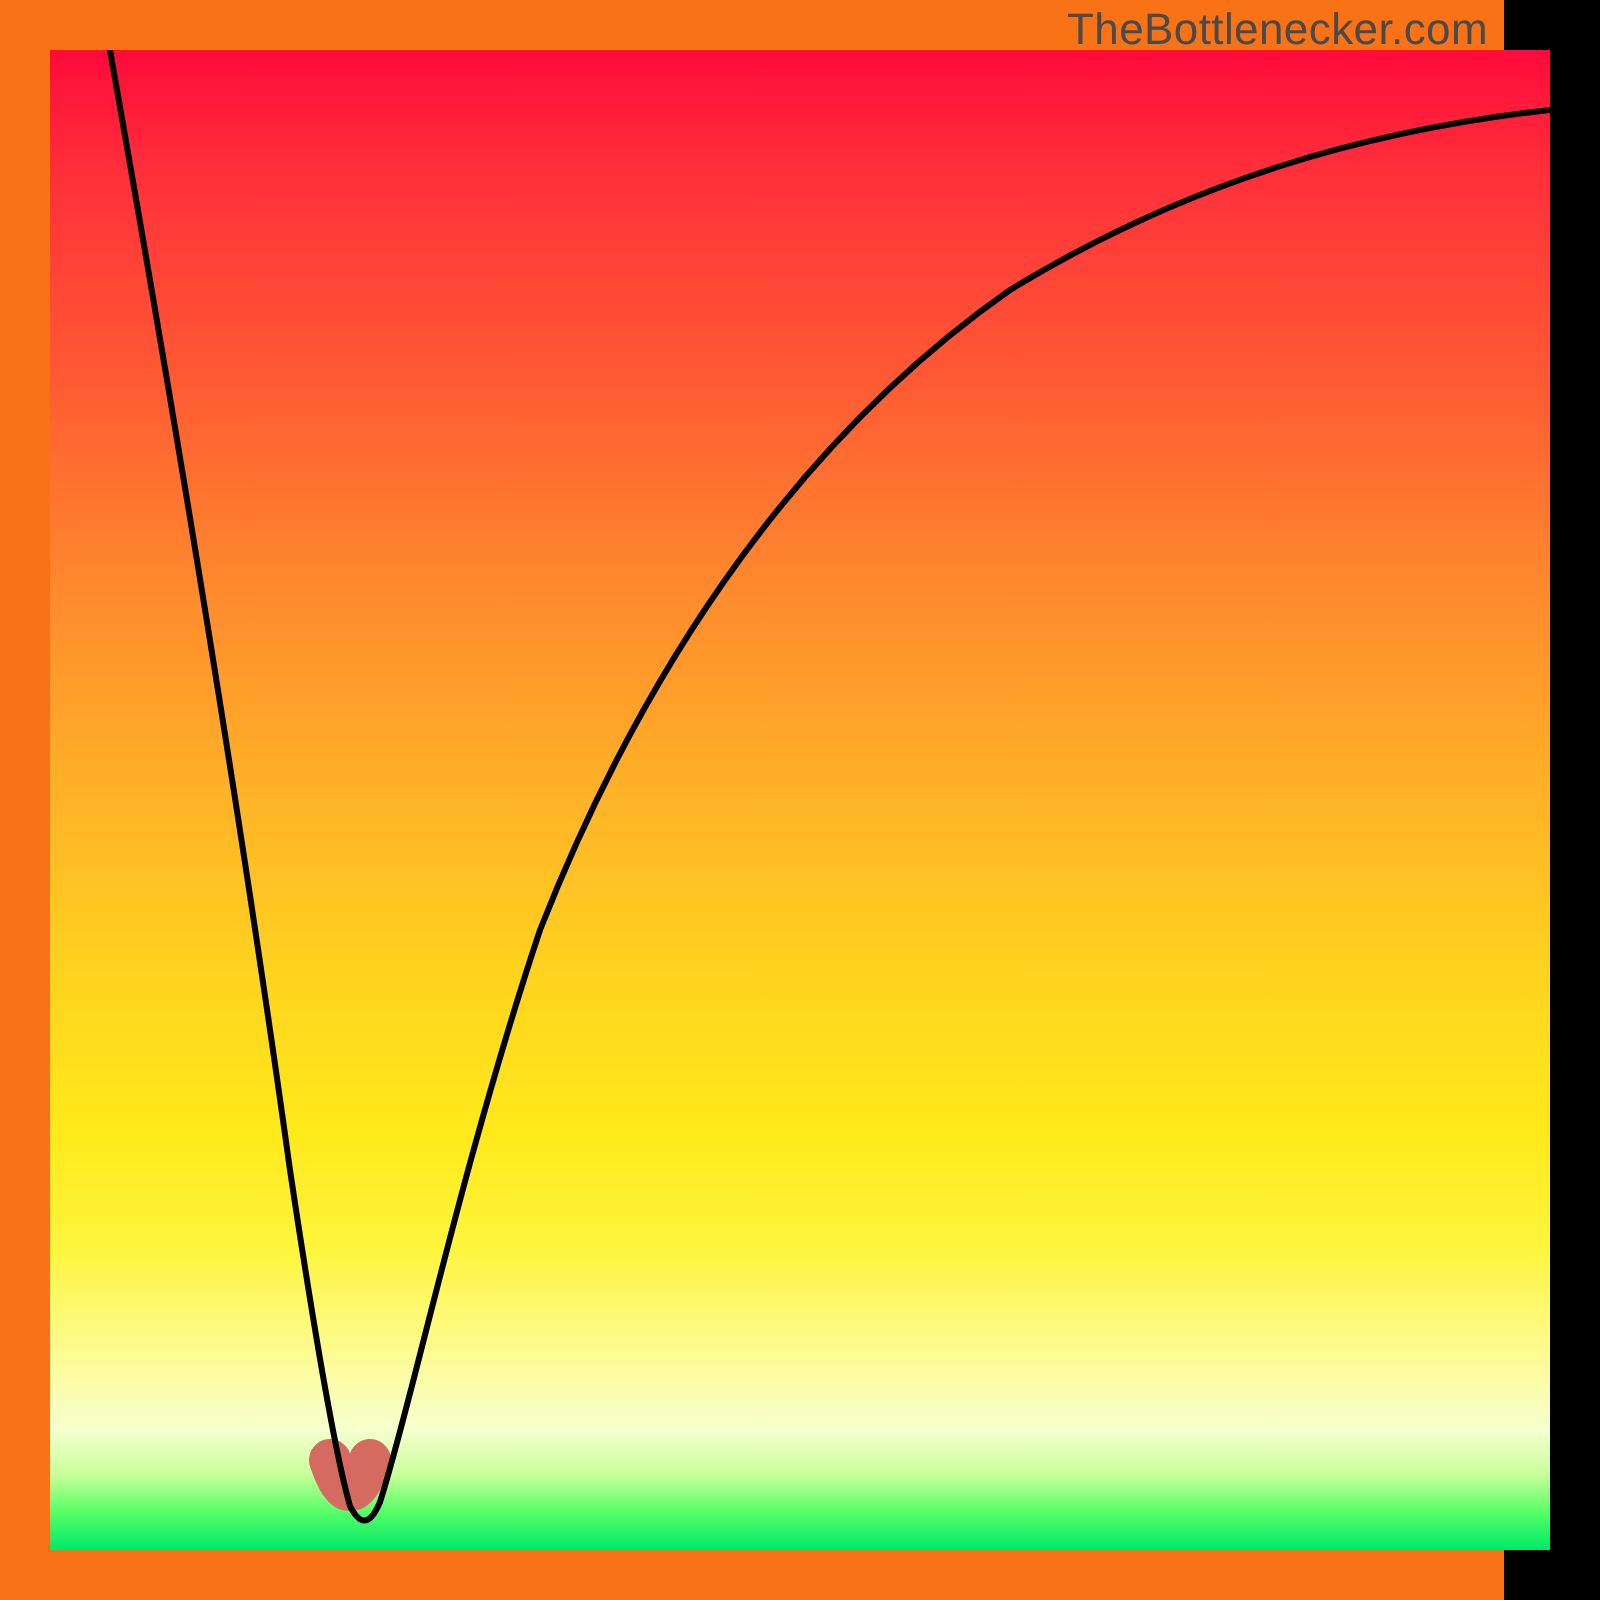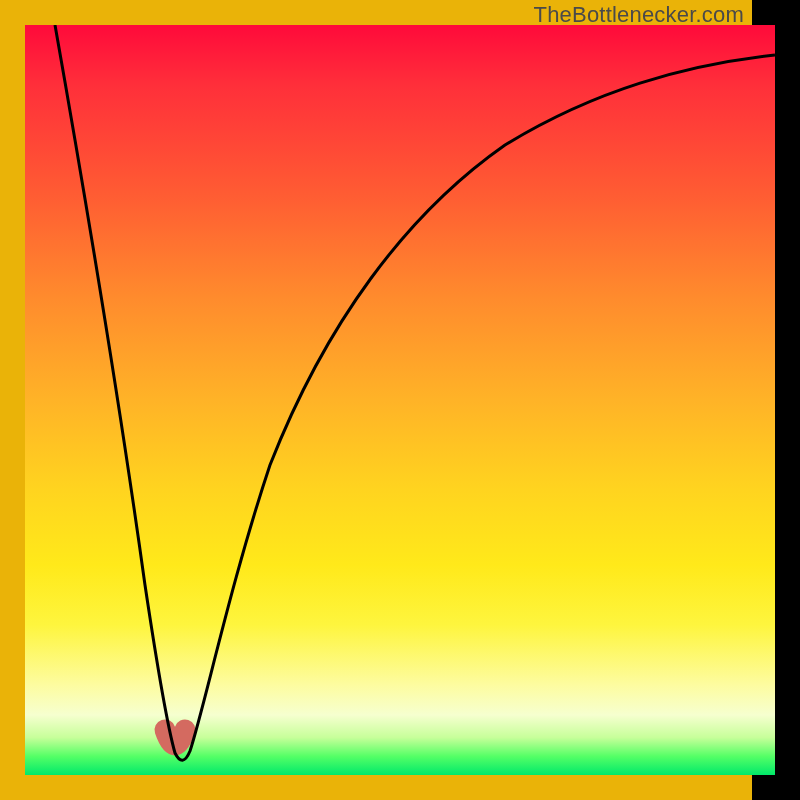--- a/index.html
+++ b/index.html
@@ -8,21 +8,21 @@
     width: 800px;
     height: 800px;
     overflow: hidden;
     font-family: Arial, Helvetica, sans-serif;
     background: #000;
   }
   .frame {
     position: relative;
     width: 752px;
     height: 800px;
-    background: #eab308;
+    background: #f97316;
   }
   .plot-area {
     position: absolute;
     left: 25px;
     top: 25px;
     width: 750px;
     height: 750px;
     overflow: hidden;
   }
   .gradient-bg {

